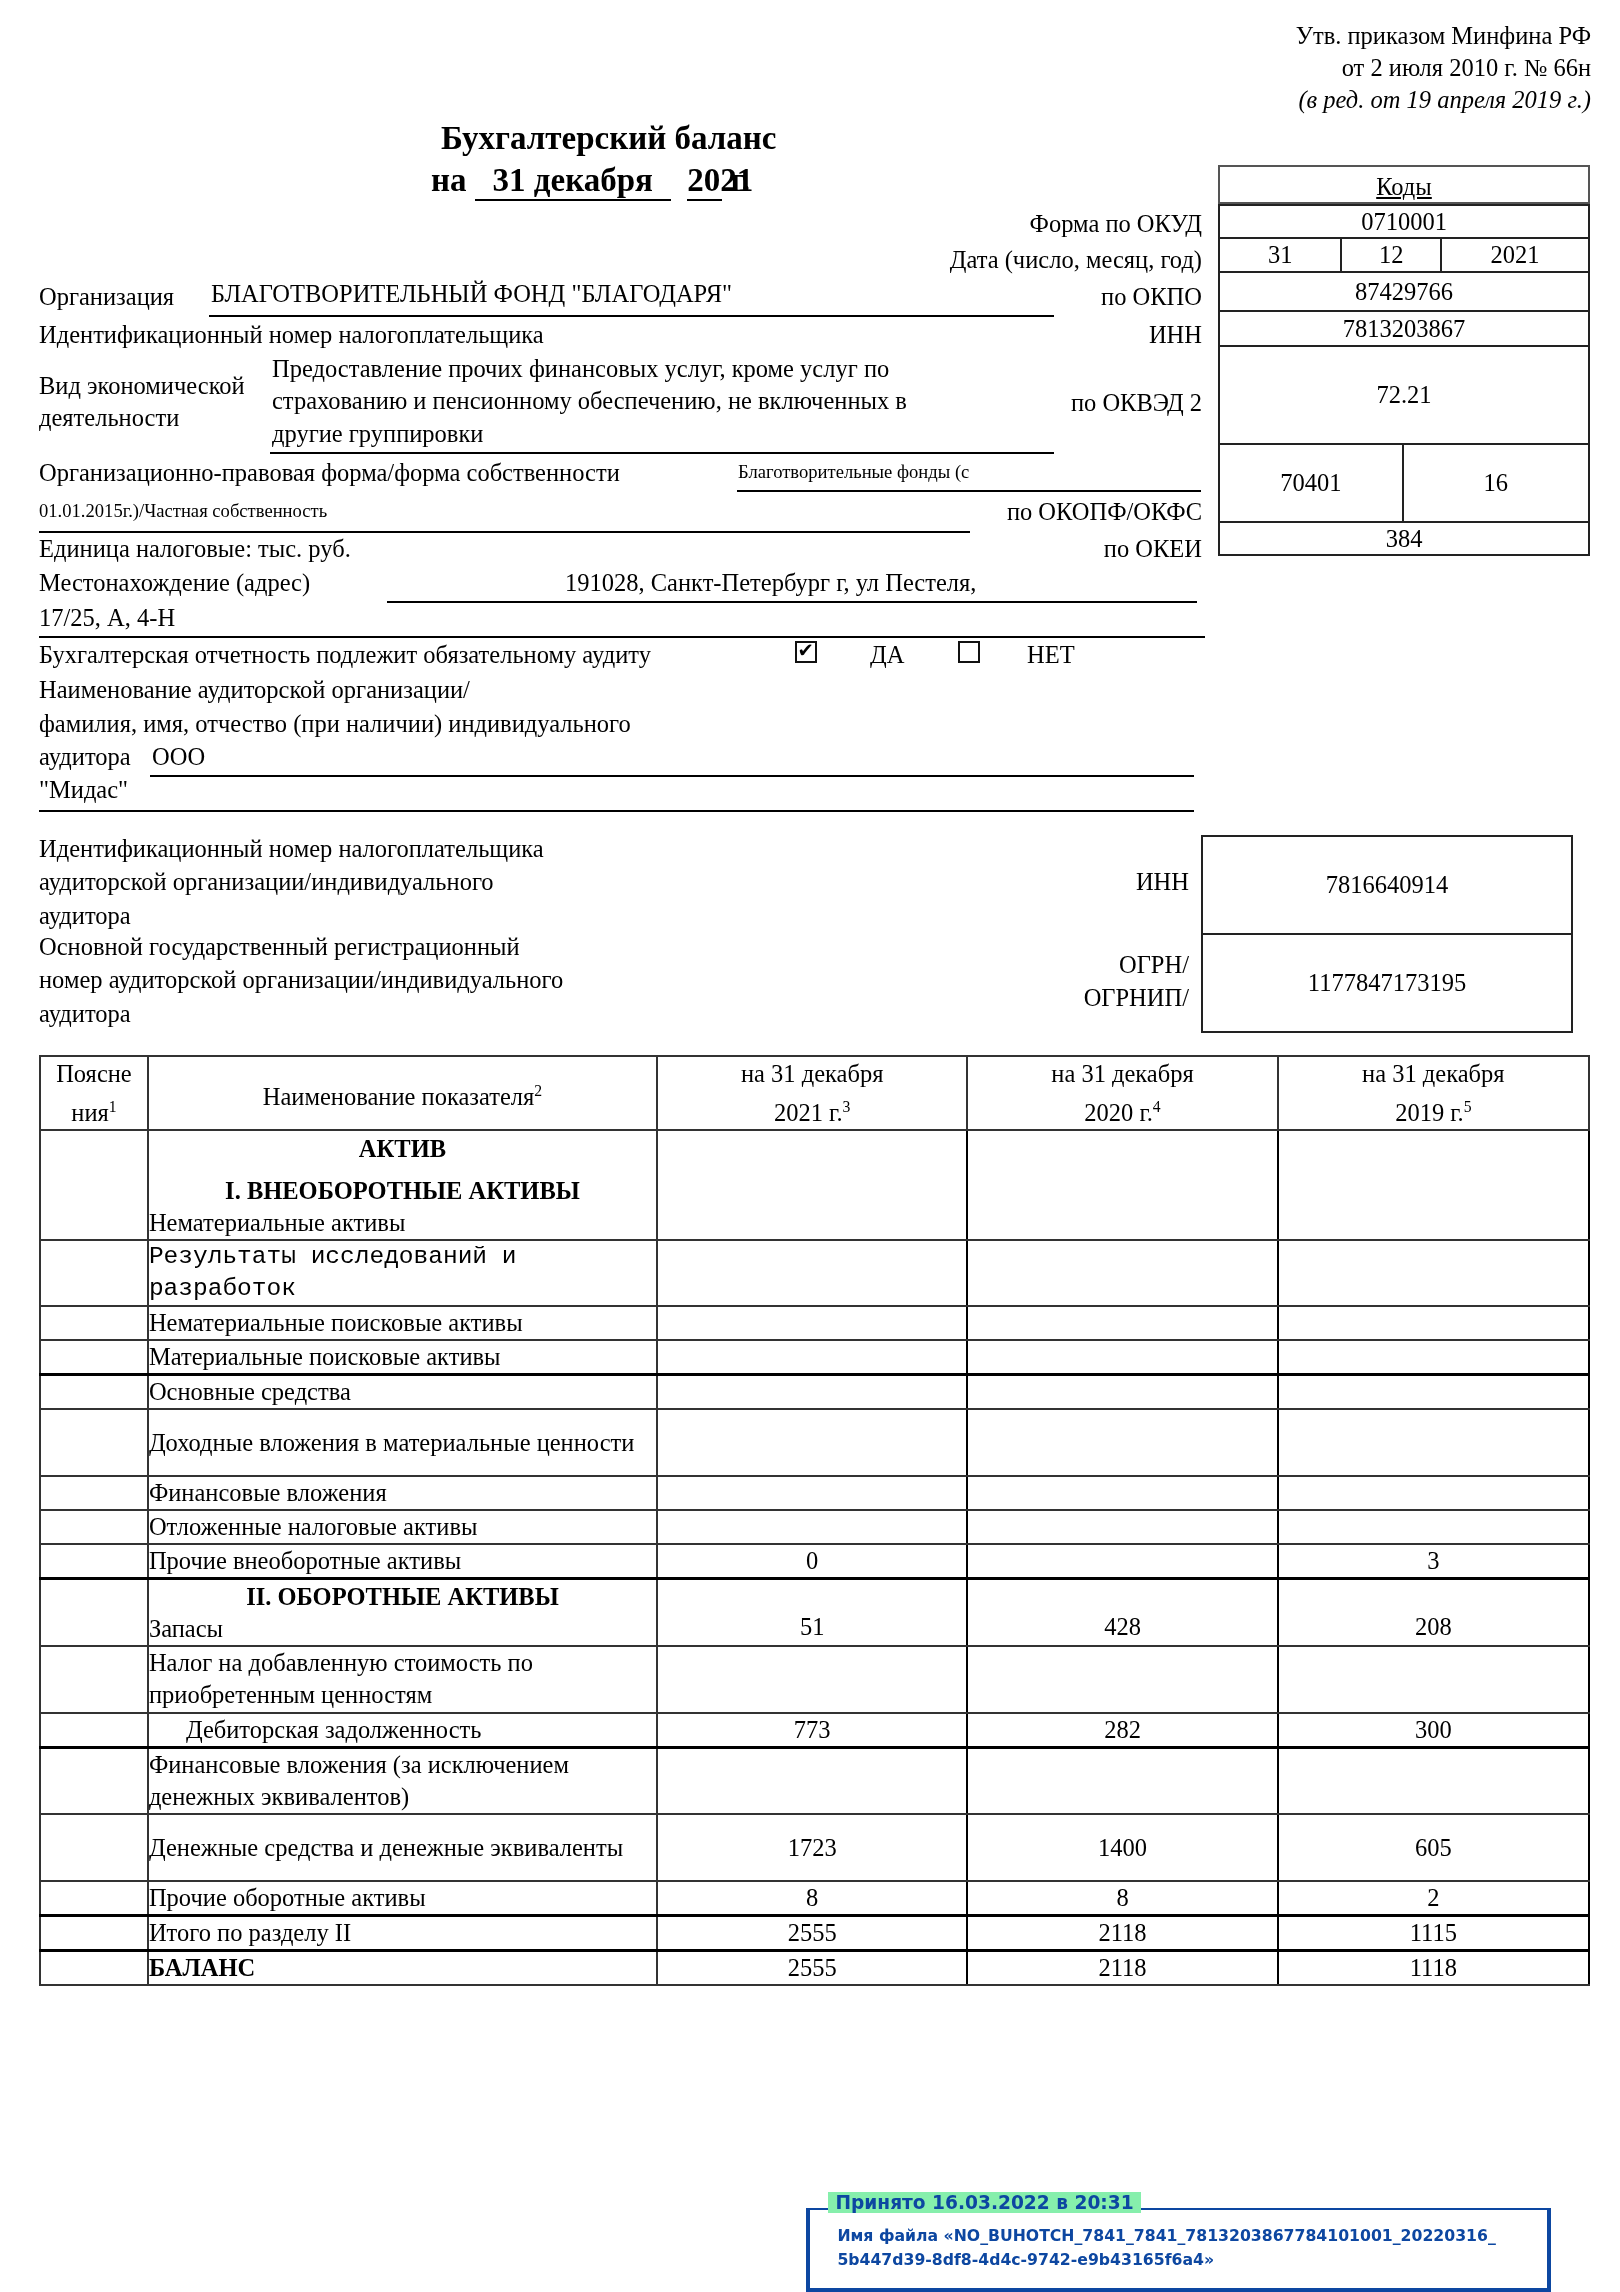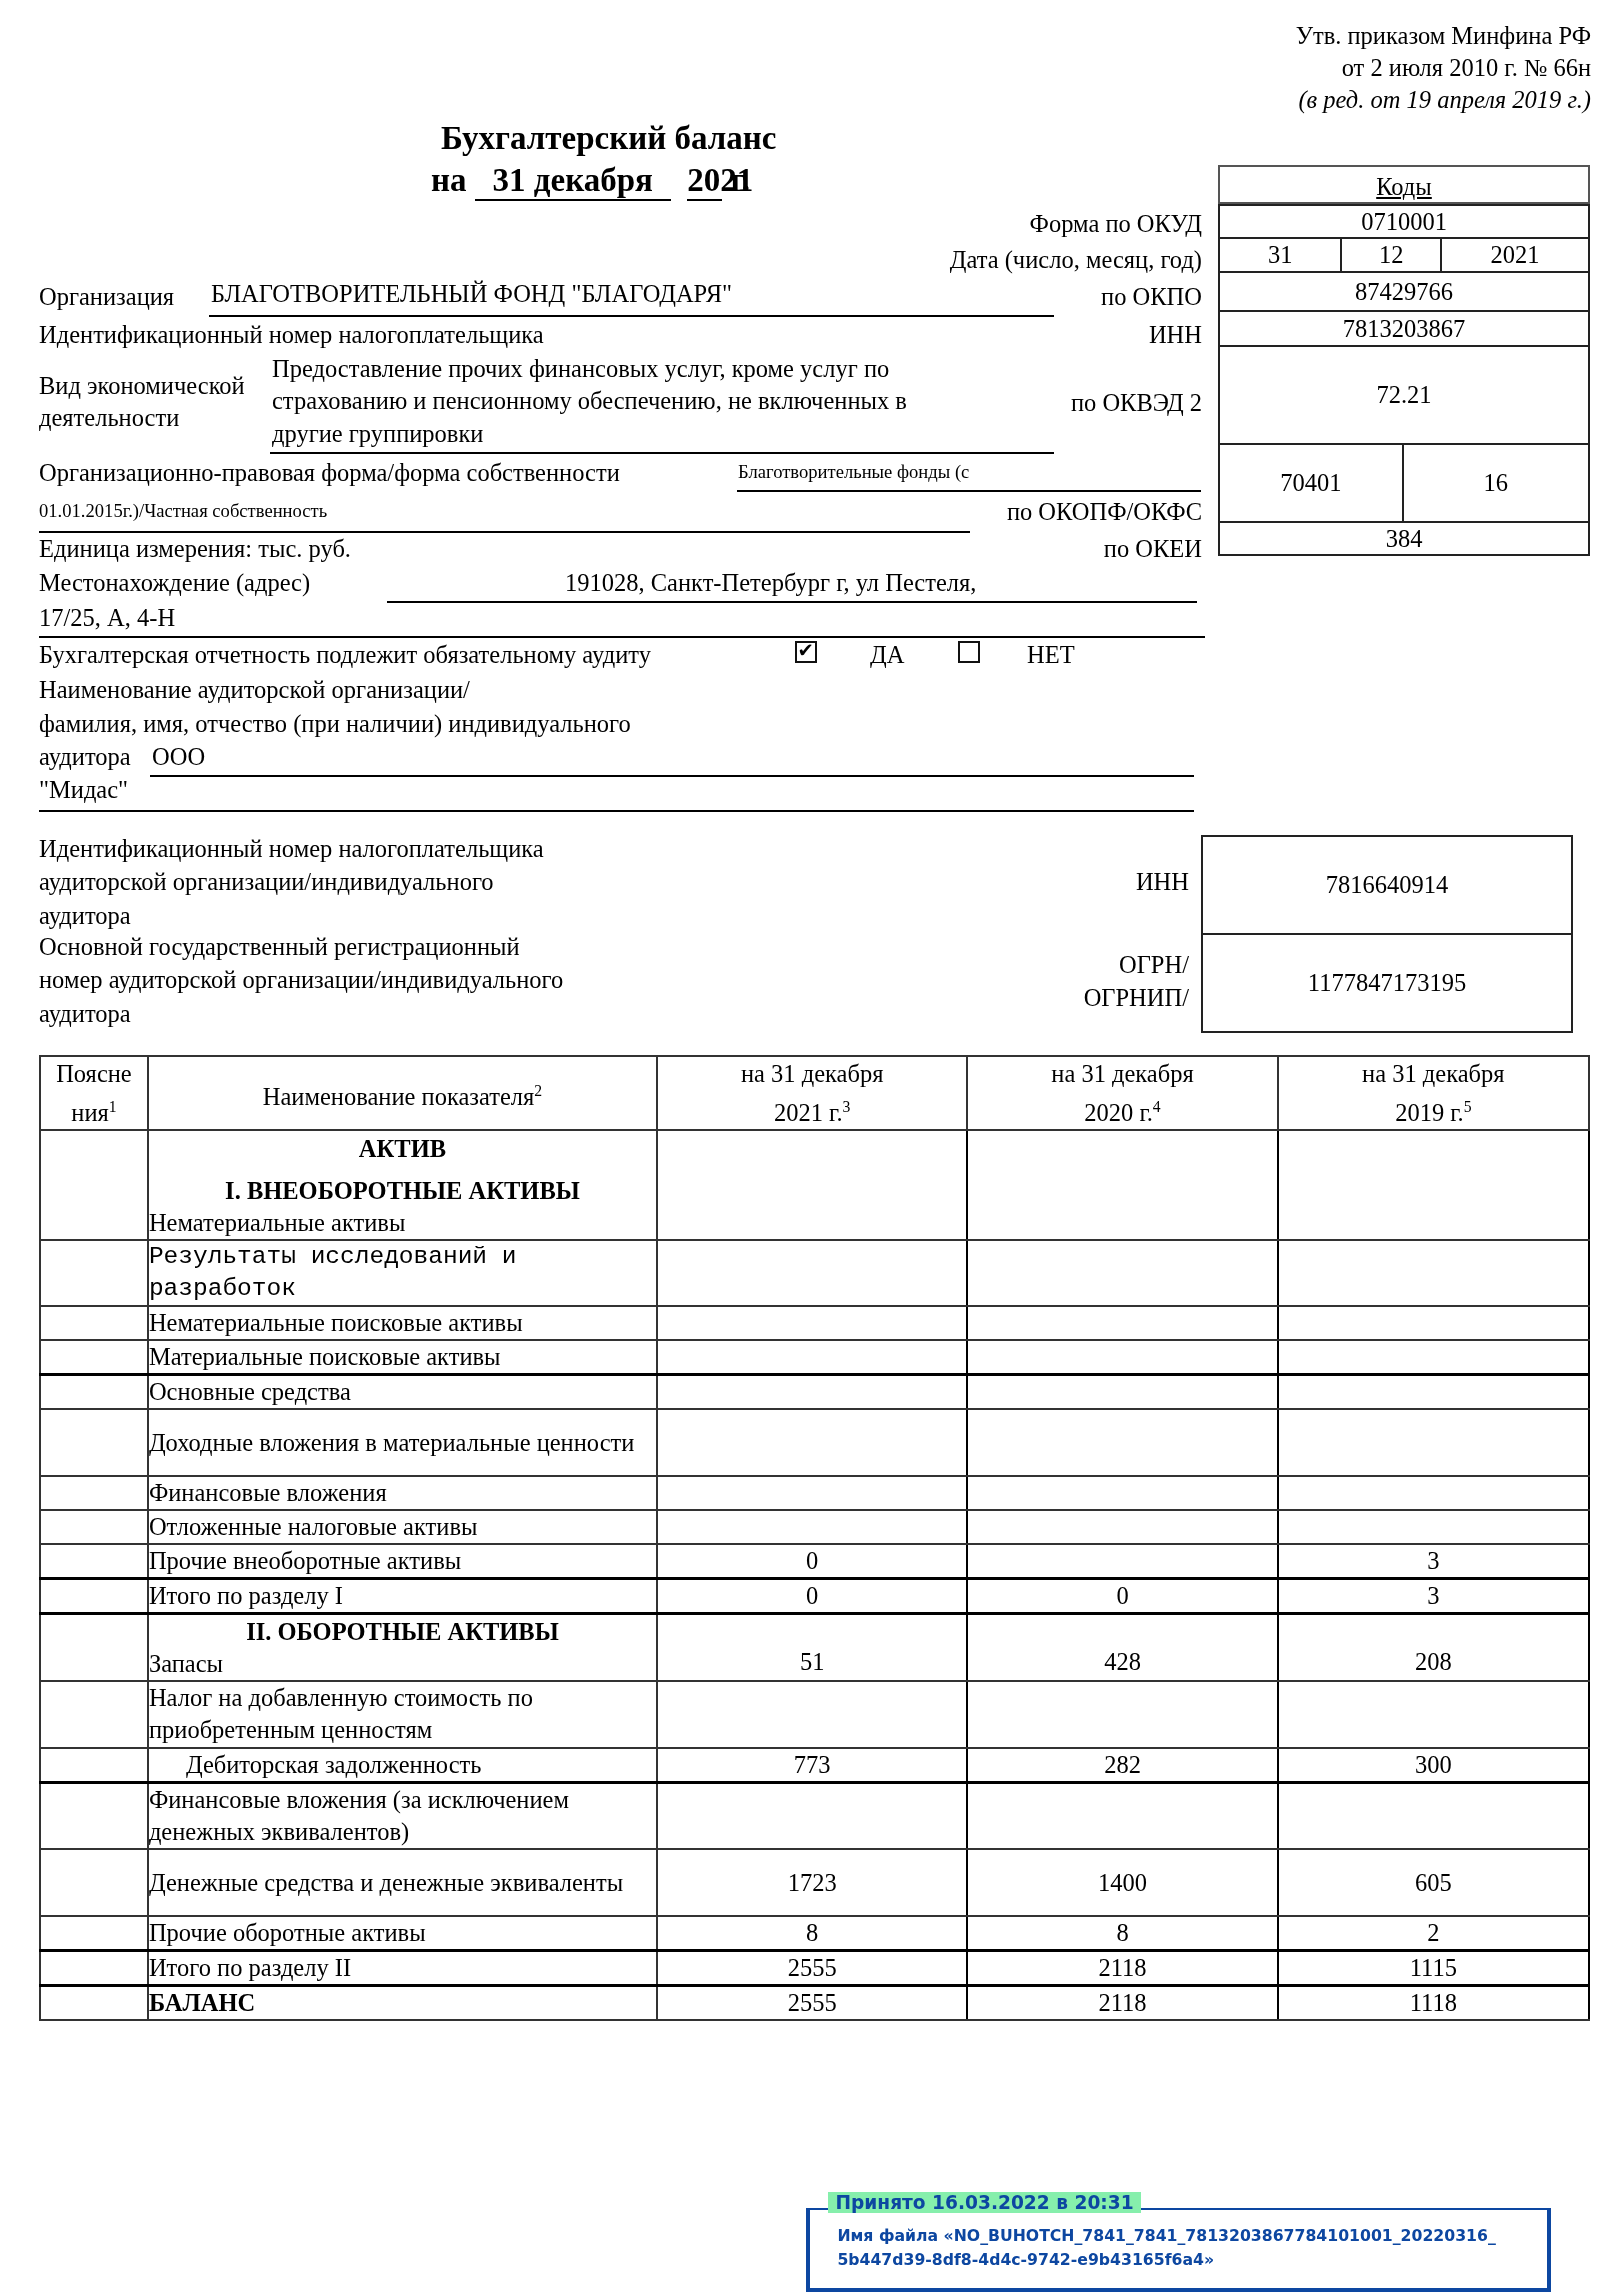--- a/index.html
+++ b/index.html
@@ -118,21 +118,21 @@
 <div class="abs" style="left:272px; top:387px;">страхованию и пенсионному обеспечению, не включенных в</div>
 <div class="abs" style="left:272px; top:420px;">другие группировки</div>
 <div class="line" style="left:270px; top:452px; width:784px;"></div>
 
 <div class="abs" style="left:39px; top:459px;">Организационно-правовая форма/форма собственности</div>
 <div class="abs" style="left:738px; top:461px; font-size:18.6px;">Благотворительные фонды (с</div>
 <div class="line" style="left:737px; top:490px; width:464px;"></div>
 <div class="abs" style="left:39px; top:500px; font-size:18.6px;">01.01.2015г.)/Частная собственность</div>
 <div class="line" style="left:39px; top:531px; width:931px;"></div>
 
-<div class="abs" style="left:39px; top:535px;">Единица измерения: тыс. руб.</div>
+<div class="abs" style="left:39px; top:535px;">Единица налоговые: тыс. руб.</div>
 
 <div class="abs" style="left:39px; top:569px;">Местонахождение (адрес)</div>
 <div class="abs" style="left:565px; top:569px;">191028, Санкт-Петербург г, ул Пестеля,</div>
 <div class="line" style="left:387px; top:601px; width:810px;"></div>
 <div class="abs" style="left:39px; top:604px;">17/25, А, 4-Н</div>
 <div class="line" style="left:39px; top:636px; width:1166px;"></div>
 
 <div class="abs" style="left:39px; top:641px;">Бухгалтерская отчетность подлежит обязательному аудиту</div>
 <div class="checkbox" style="left:795px; top:641px;"><span>✔</span></div>
 <div class="abs" style="left:870px; top:641px;">ДА</div>
@@ -264,29 +264,20 @@
       </tr>
       <tr style="height: 34px;">
         <td></td>
         <td class="name" style="vertical-align: middle;">
           <div style="white-space: normal;">Прочие внеоборотные активы</div>
         </td>
         <td class="num val" style="padding-bottom: 0px;">0</td>
         <td class="num val" style="padding-bottom: 0px;"></td>
         <td class="num val" style="padding-bottom: 0px;">3</td>
       </tr>
-      <tr class="thick" style="height: 34px;">
-        <td></td>
-        <td class="name" style="vertical-align: middle;">
-          <div style="white-space: normal;">Итого по разделу I</div>
-        </td>
-        <td class="num val" style="padding-bottom: 0px;">0</td>
-        <td class="num val" style="padding-bottom: 0px;">0</td>
-        <td class="num val" style="padding-bottom: 0px;">3</td>
-      </tr>
       <tr class="thick" style="height: 67px;">
         <td></td>
         <td class="name" style="vertical-align: bottom;">
           <div style="text-align: center; font-weight: bold;">II. ОБОРОТНЫЕ АКТИВЫ</div>
           <div style="white-space: normal;">Запасы</div>
         </td>
         <td class="num val" style="vertical-align: bottom; padding-bottom: 3.9px;">51</td>
         <td class="num val" style="vertical-align: bottom; padding-bottom: 3.9px;">428</td>
         <td class="num val" style="vertical-align: bottom; padding-bottom: 3.9px;">208</td>
       </tr>

